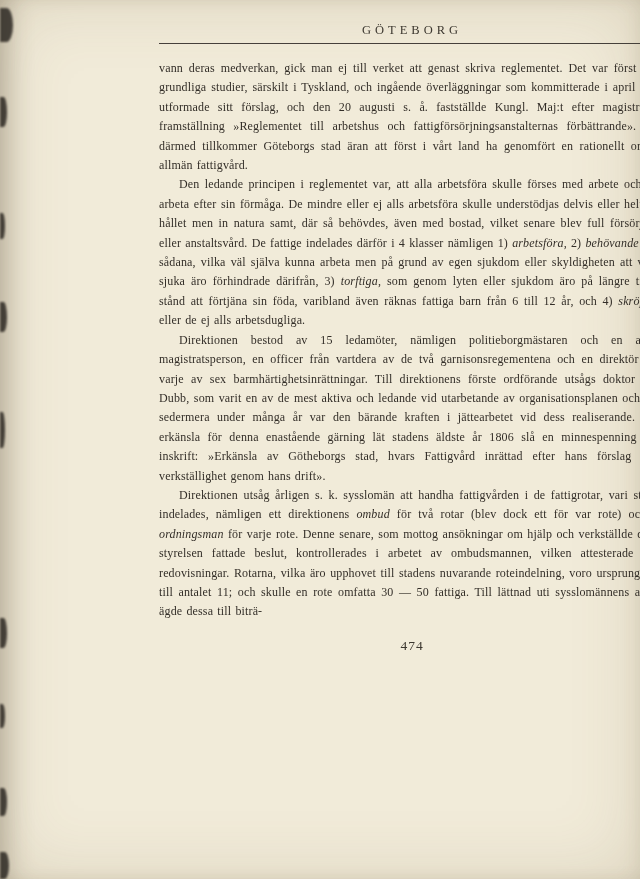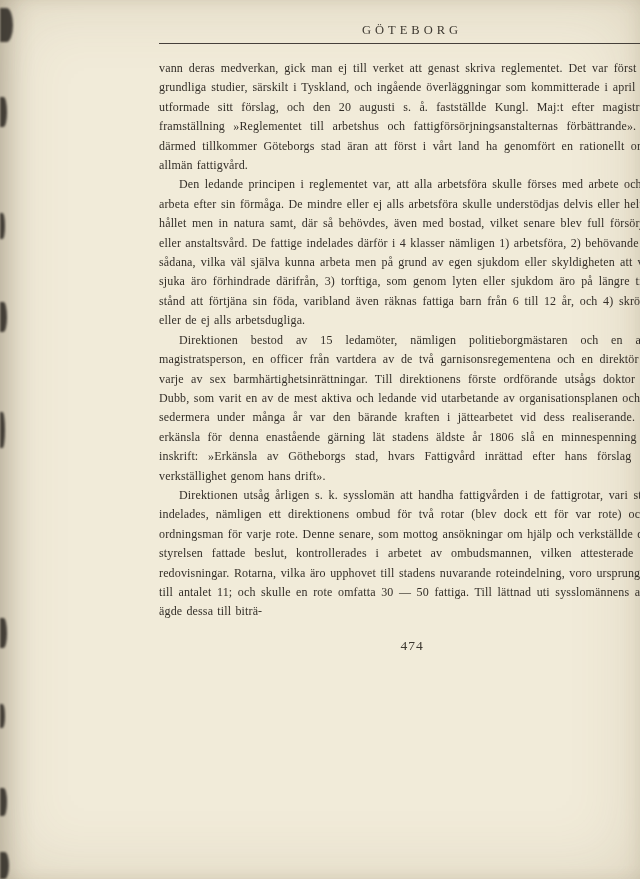--- a/index.html
+++ b/index.html
@@ -38,21 +38,21 @@
   .body-text {
     margin-top: 15px;
     font-size: 12px;
     line-height: 19.4px;
     text-align: justify;
     letter-spacing: 0.15px;
     word-spacing: 1px;
   }
   .body-text p { margin: 0; }
   .body-text p.indent { text-indent: 20px; }
-  .it { }
+  .it { font-style: italic; }
   .page-number {
     margin-top: 16px;
     text-align: center;
     font-size: 13.5px;
     letter-spacing: 1px;
     color: #3c372f;
   }
   .artifact {
     position: absolute;
     background: #27231e;

